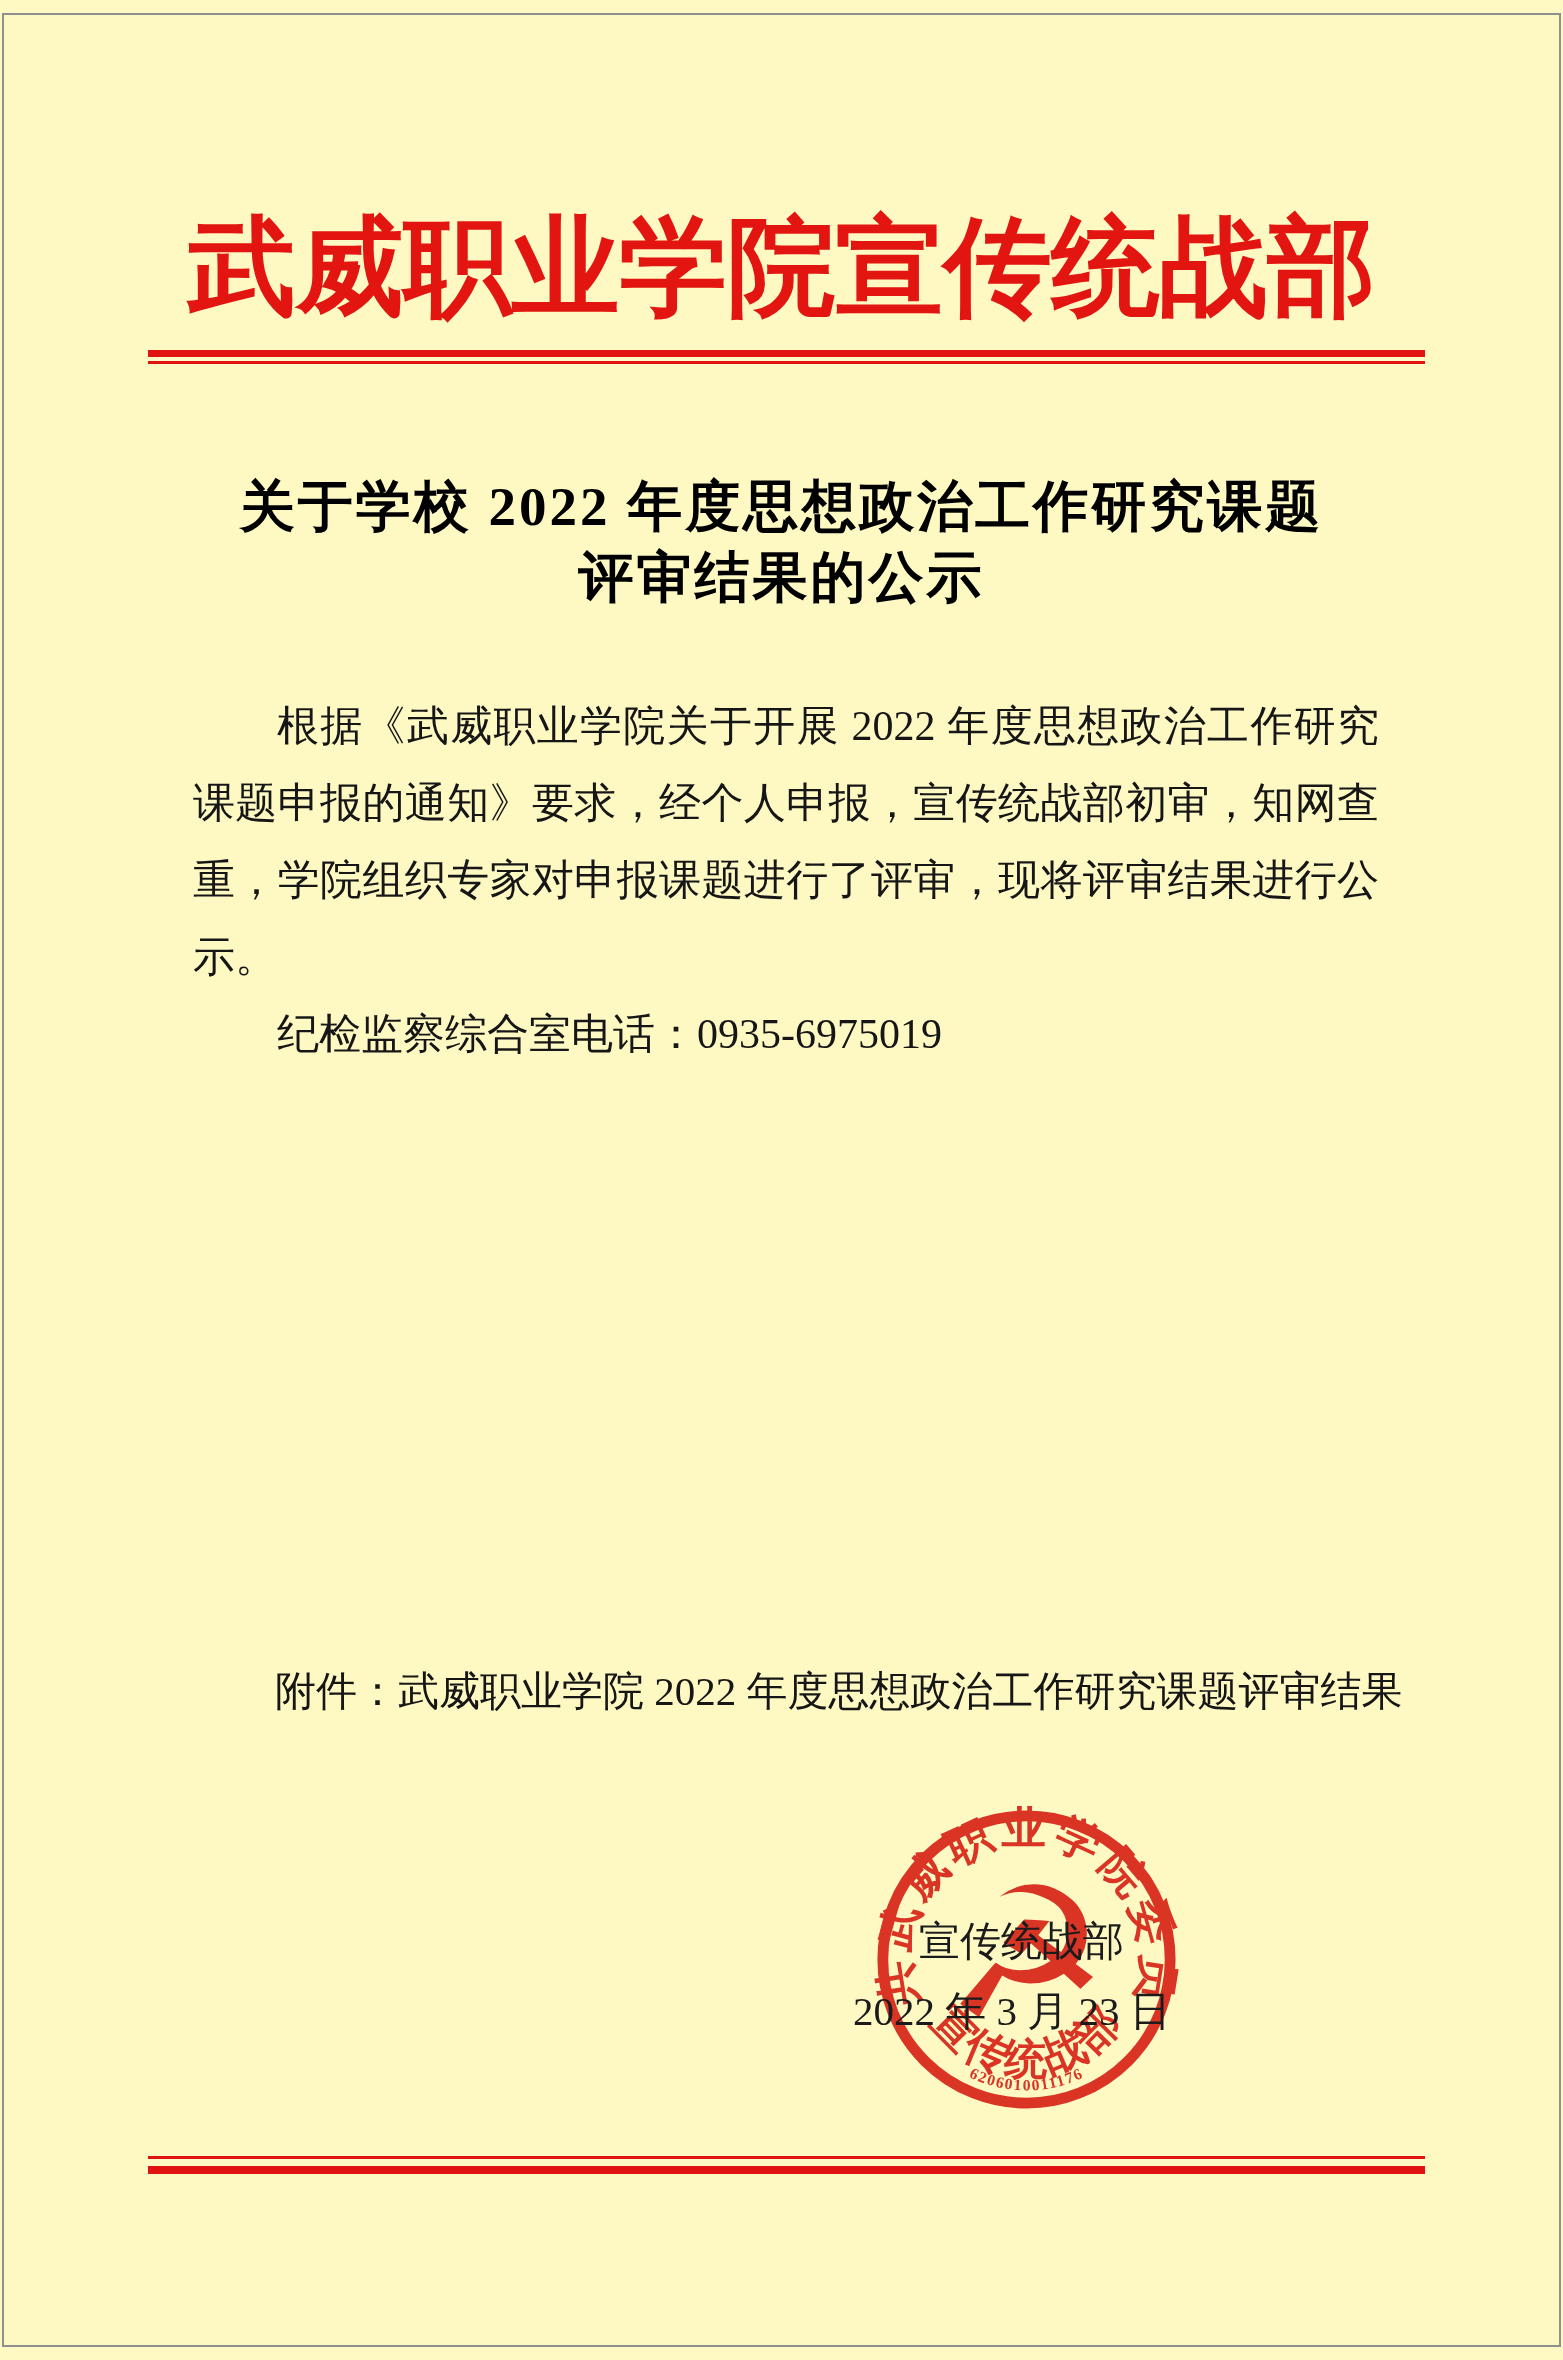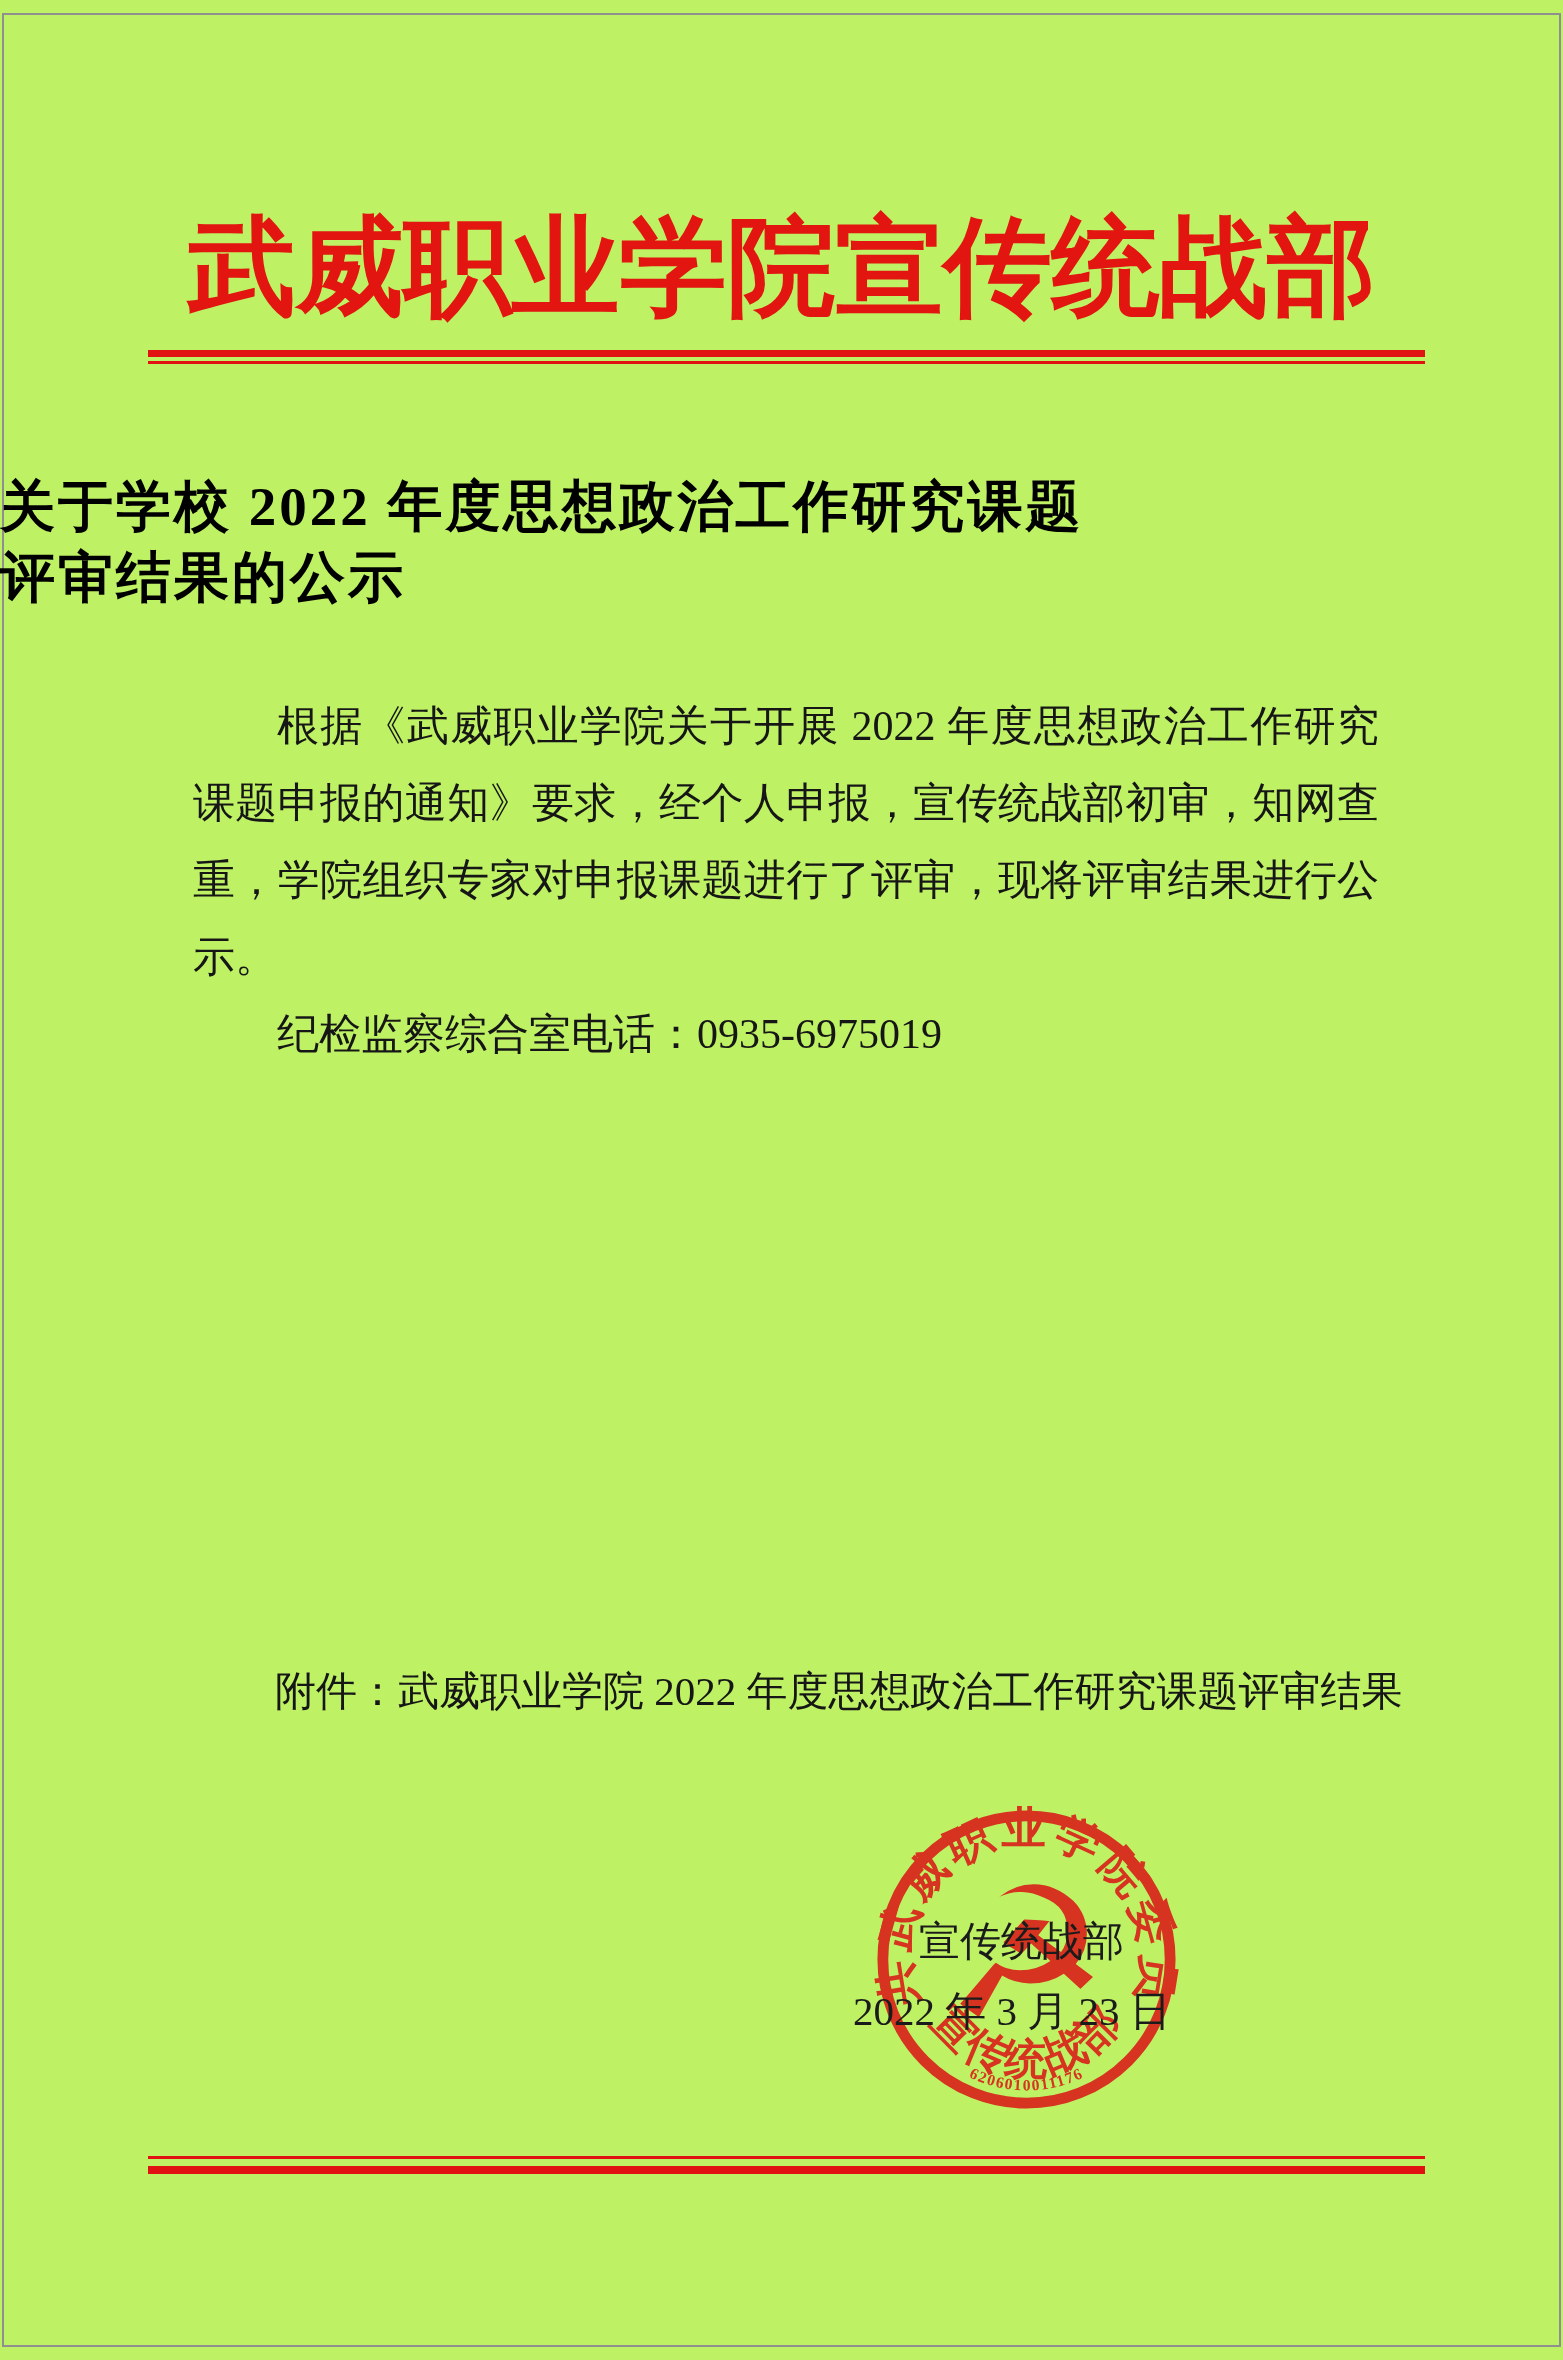--- a/index.html
+++ b/index.html
@@ -1,19 +1,19 @@
 <!DOCTYPE html>
 <html><head>
 <meta charset="utf-8">
 <style>
   html,body{margin:0;padding:0;background:#ffffff;}
   .page{
     position:relative;
     width:1563px;height:2360px;
-    background:#bef264;
+    background:#fef9c3;
     overflow:hidden;
     font-family:"Liberation Serif","DejaVu Serif",serif;
   }
   .page-frame{
     position:absolute;left:2px;top:12.8px;right:2px;bottom:12.8px;
     border:2px solid #8f8f8f;
     pointer-events:none;
   }
   .letterhead{
     position:absolute;left:0;top:209px;width:100%;
@@ -23,21 +23,21 @@
     letter-spacing:0px;
     white-space:nowrap;
   }
   .rule{position:absolute;left:148px;width:1277px;}
   .rule-top-thick{top:350px;height:6.9px;}
   .rule-top-thin{top:361px;height:3px;}
   .rule-bottom-thin{top:2156px;height:3px;}
   .rule-bottom-thick{top:2166px;height:7.9px;}
   .doc-title{
     position:absolute;left:0;top:471px;width:100%;
-    text-align:left;
+    text-align:center;
     font-size:55px;line-height:71px;
     font-weight:bold;color:#000000;
     letter-spacing:3px;
     white-space:nowrap;
   }
   .body-text{
     position:absolute;left:193px;top:688px;width:1186px;
     font-size:42px;line-height:77px;color:#161616;
     text-align:justify;
   }

